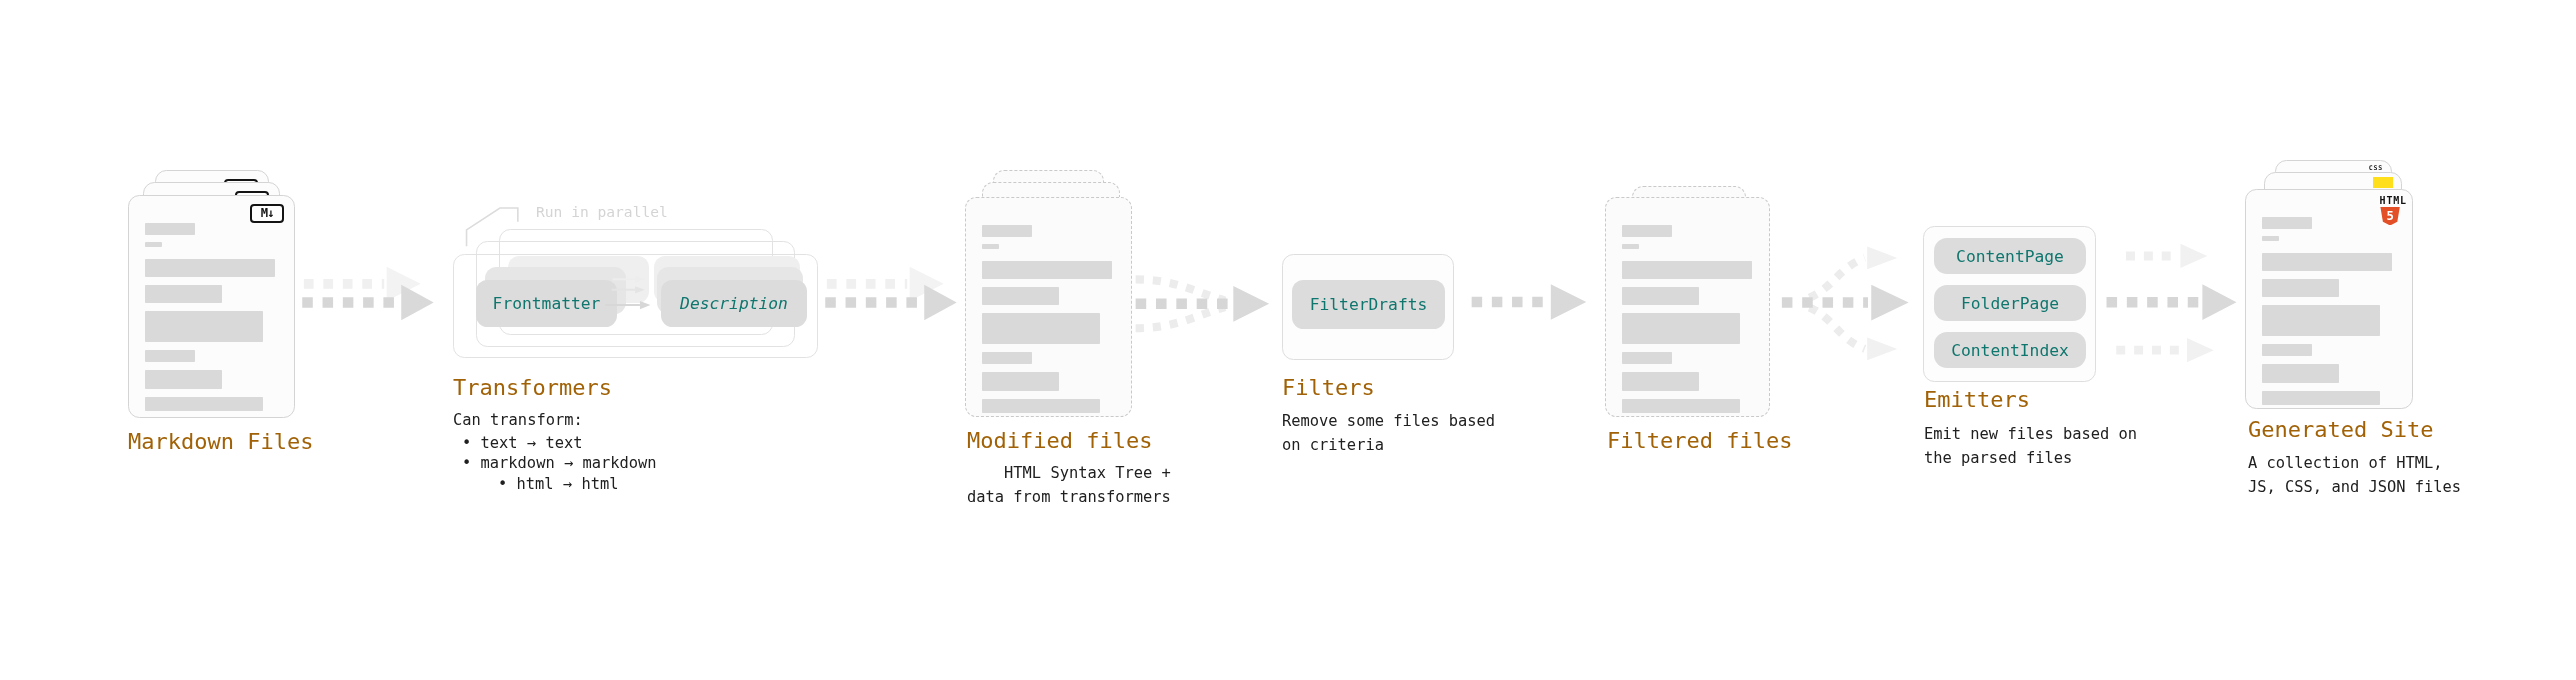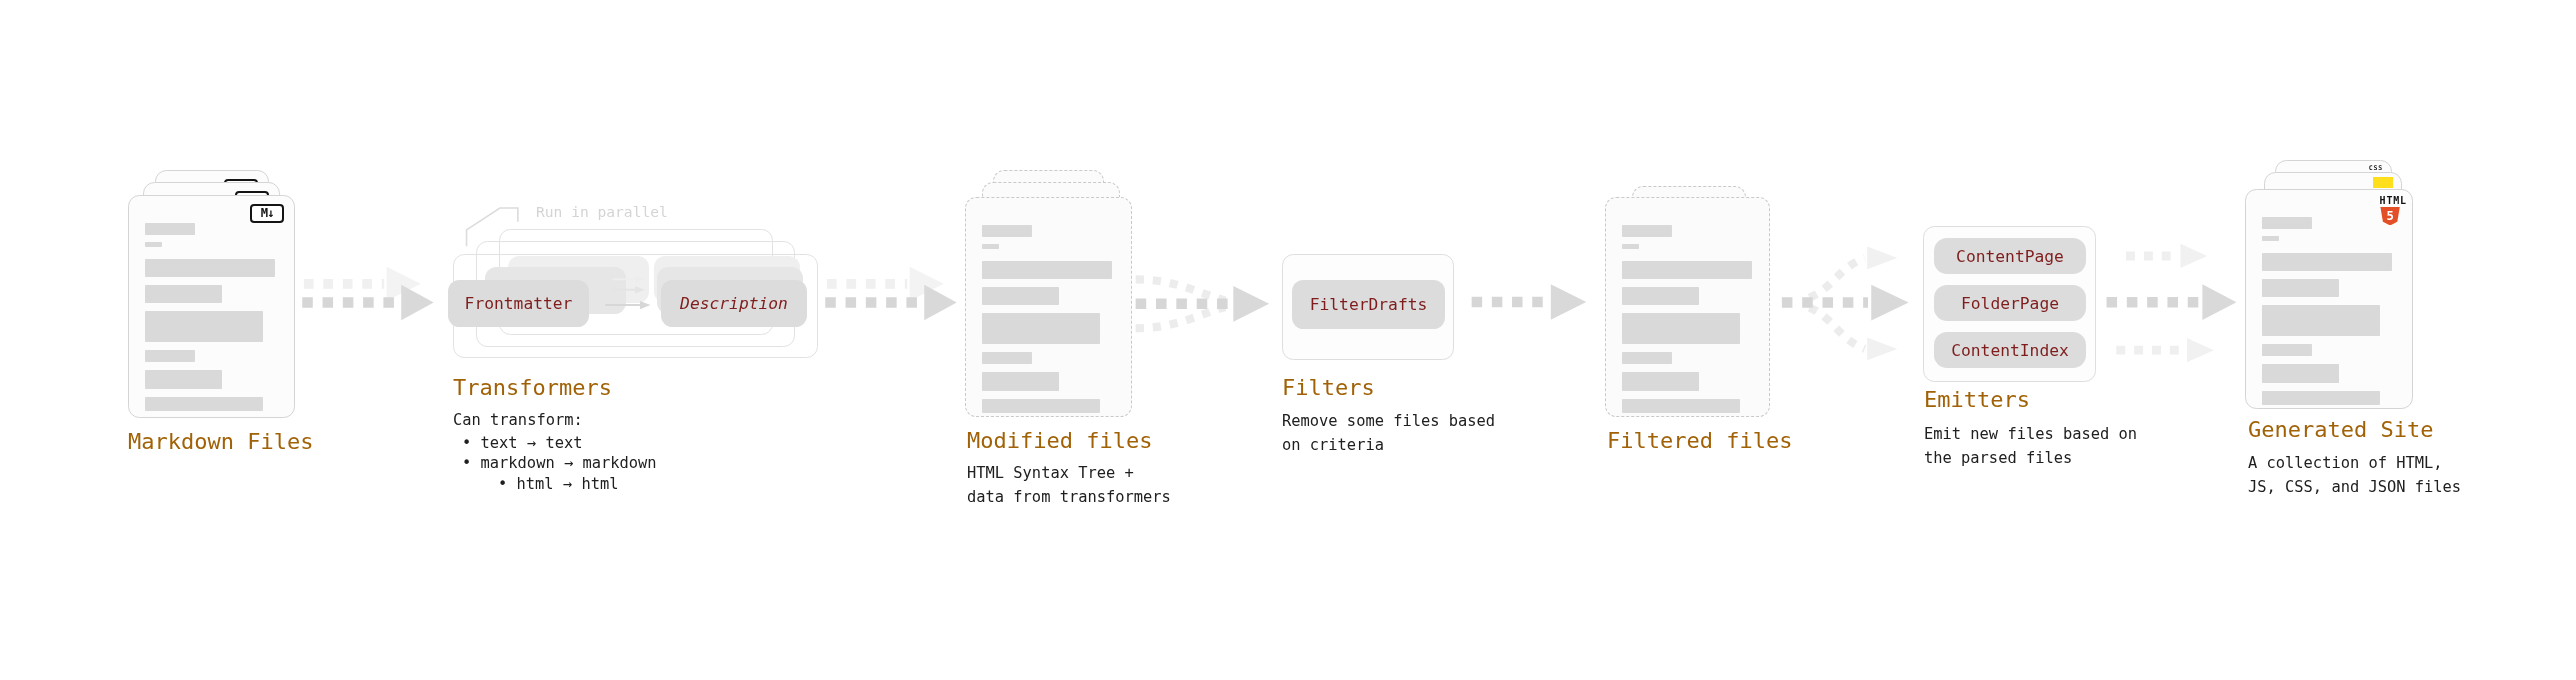--- a/index.html
+++ b/index.html
@@ -22,21 +22,21 @@
   .b8{width:118px;height:14px;}
   .md-badge{position:absolute;top:8.1px;right:9.8px;width:34px;height:18.7px;border:2.4px solid #141414;
     border-radius:4.1px;background:#fff;display:flex;align-items:center;justify-content:center;
     font-weight:bold;font-size:12.2px;color:#141414;box-sizing:border-box;letter-spacing:-0.8px;}
   
   .title{position:absolute;font-size:22px;color:#a16207;white-space:nowrap;}
   .sub{position:absolute;font-size:15.4px;line-height:23.6px;white-space:pre-line;color:#202020;}
   .annotation{position:absolute;font-size:14.6px;color:#d4d4d4;white-space:nowrap;}
   
   .chip{position:absolute;background:#dcdcdc;border-radius:11.4px;display:flex;align-items:center;
-    justify-content:center;font-size:16.3px;color:#7f1d1d;box-sizing:border-box;white-space:nowrap;}
+    justify-content:center;font-size:16.3px;color:#0f766e;box-sizing:border-box;white-space:nowrap;}
   .chip.ghost1{background:#e6e6e6;}
   .chip.ghost2{background:#efefef;}
   .frame{position:absolute;border:1.6px solid #e2e2e2;border-radius:11.4px;box-sizing:border-box;background:transparent;}
   .panel{position:absolute;border:1.6px solid #dedede;border-radius:11.4px;box-sizing:border-box;background:#fdfdfd;}
   
   .html5-logo{position:absolute;top:4.9px;right:11.4px;width:21px;text-align:center;}
   .html5-word{font-size:10px;font-weight:bold;letter-spacing:0.8px;color:#111;}
   .html5-shield{width:19.5px;height:18.7px;margin:0.8px auto 0;background:#e34f26;
     clip-path:polygon(0 0,100% 0,87% 80%,50% 100%,13% 80%);
     display:flex;align-items:center;justify-content:center;color:#fff;font-size:12.2px;font-weight:bold;}
@@ -86,21 +86,21 @@
 
   <div class="frame" style="left:499px;top:229px;width:274px;height:106px;"></div>
   <div class="frame" style="left:476px;top:241px;width:319px;height:106px;"></div>
   <div class="frame" style="left:453px;top:254px;width:365px;height:104px;"></div>
 
   <div class="chip ghost2" style="left:508px;top:256px;width:141px;height:47px;"></div>
   <div class="chip ghost1" style="left:485px;top:267px;width:141px;height:47px;"></div>
   <div class="chip ghost2" style="left:654px;top:256px;width:146px;height:47px;"></div>
   <div class="chip ghost1" style="left:657px;top:267px;width:146px;height:47px;"></div>
 
-  <div class="chip" style="left:448px;top:280px;width:141px;height:47px;">Frontmatter</div>
+  <div class="chip" style="left:476px;top:280px;width:141px;height:47px;">Frontmatter</div>
   <div class="chip" style="left:661px;top:280px;width:146px;height:47px;font-style:italic;">Description</div>
 
   <svg style="left:601px;top:268px;" width="65" height="50" viewBox="0 0 80 62">
     <path d="M14 14 H42" stroke="#ededed" stroke-width="2.5" fill="none"></path>
       <polygon points="42,9.5 42,18.5 54,14" fill="#ededed"></polygon>
     <path d="M13 27 H42" stroke="#e4e4e4" stroke-width="2.5" fill="none"></path>
       <polygon points="42,22.5 42,31.5 54,27" fill="#e4e4e4"></polygon>
     <path d="M5 46 H48" stroke="#d7d7d7" stroke-width="2.5" fill="none"></path>
       <polygon points="48,41 48,51 61,46" fill="#d7d7d7"></polygon>
   </svg>
@@ -128,21 +128,21 @@
         <div class="bar b2"></div>
         <div class="bar b3"></div>
         <div class="bar b4"></div>
       <div class="bar b5"></div>
         <div class="bar b6"></div>
         <div class="bar b7"></div>
         <div class="bar b8"></div>
     </div>
   </div>
   <div class="title" style="left:967px;top:428px;">Modified files</div>
-  <div class="sub" style="left:967px;top:462px;">HTML Syntax Tree +
+  <div class="sub" style="left:967px;top:462px;text-align:right;">HTML Syntax Tree +
 data from transformers</div>
 </div>
 
 <svg style="left:1134px;top:268px;" width="140" height="70" viewBox="0 0 172 86">
   <path d="M2 14 C 52 14, 76 30, 112 40" stroke="#ececec" stroke-width="10" stroke-dasharray="10 11" fill="none"></path>
   <path d="M2 74 C 52 74, 76 58, 112 48" stroke="#ececec" stroke-width="10" stroke-dasharray="10 11" fill="none"></path>
   <path d="M2 44 H118" stroke="#d6d6d6" stroke-width="13" stroke-dasharray="13 12" fill="none"></path>
   <polygon points="122,22 122,66 166,44" fill="#d9d9d9"></polygon>
 </svg>
 

